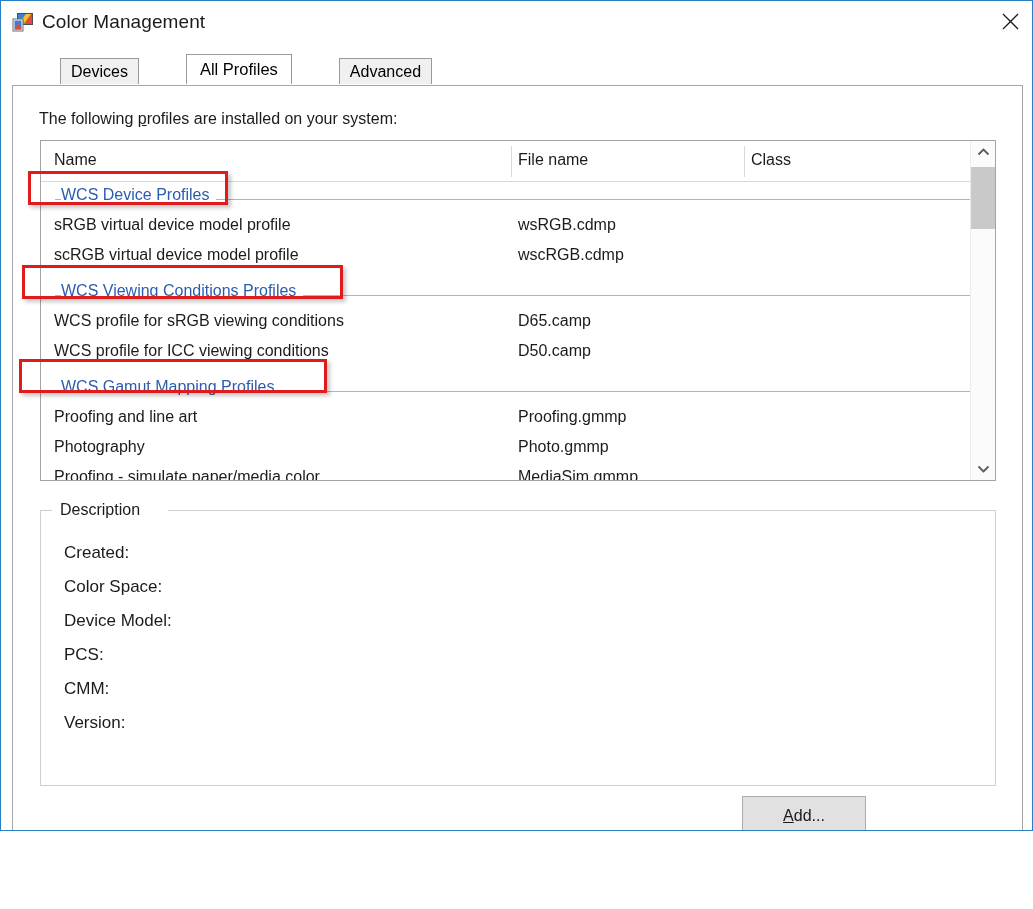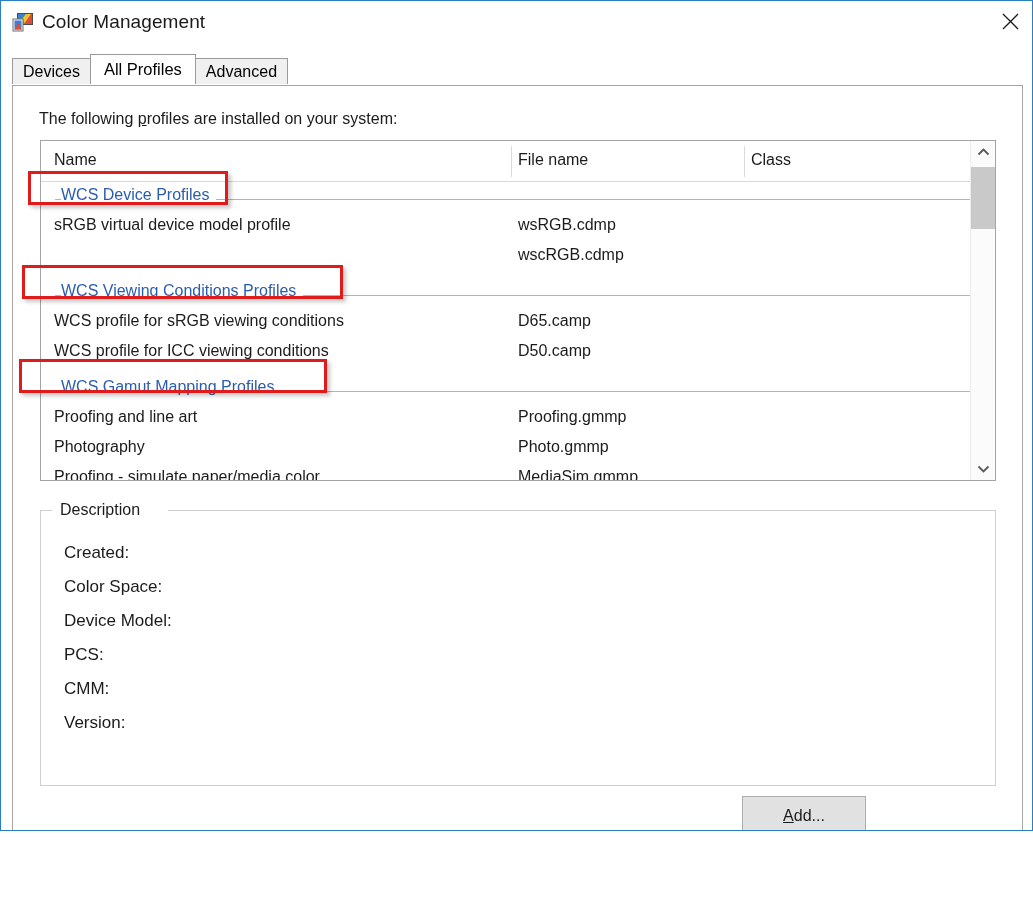--- a/index.html
+++ b/index.html
@@ -67,20 +67,21 @@
     display: flex; align-items: center;
     font-size: 16px;
     color: #000000;
     background: #f0f0f0;
     border: 1px solid #9a9a9a;
     border-bottom: none;
     margin-right: -1px;
     position: relative;
     white-space: nowrap;
     cursor: default;
+    margin-left: 48px;
   }
   .tab.selected {
     background: #ffffff;
     height: 30px;
     border-color: #9a9a9a;
     z-index: 3;
     padding: 0 13px;
     font-size: 16.5px;
   }
 
@@ -365,20 +366,21 @@
         <div class="group-row">
           <span class="gline"></span>
           <span class="glabel">WCS Device Profiles</span>
         </div>
         <div class="prow">
           <span class="c-name">sRGB virtual device model profile</span>
           <span class="c-file">wsRGB.cdmp</span>
           <span class="c-class"></span>
         </div>
         <div class="prow">
+          <span class="c-name">scRGB virtual device model profile</span>
           <span class="c-file">wscRGB.cdmp</span>
           <span class="c-class"></span>
         </div>
 
         <div class="group-gap"></div>
 
         <div class="group-row">
           <span class="gline"></span>
           <span class="glabel">WCS Viewing Conditions Profiles</span>
         </div>

